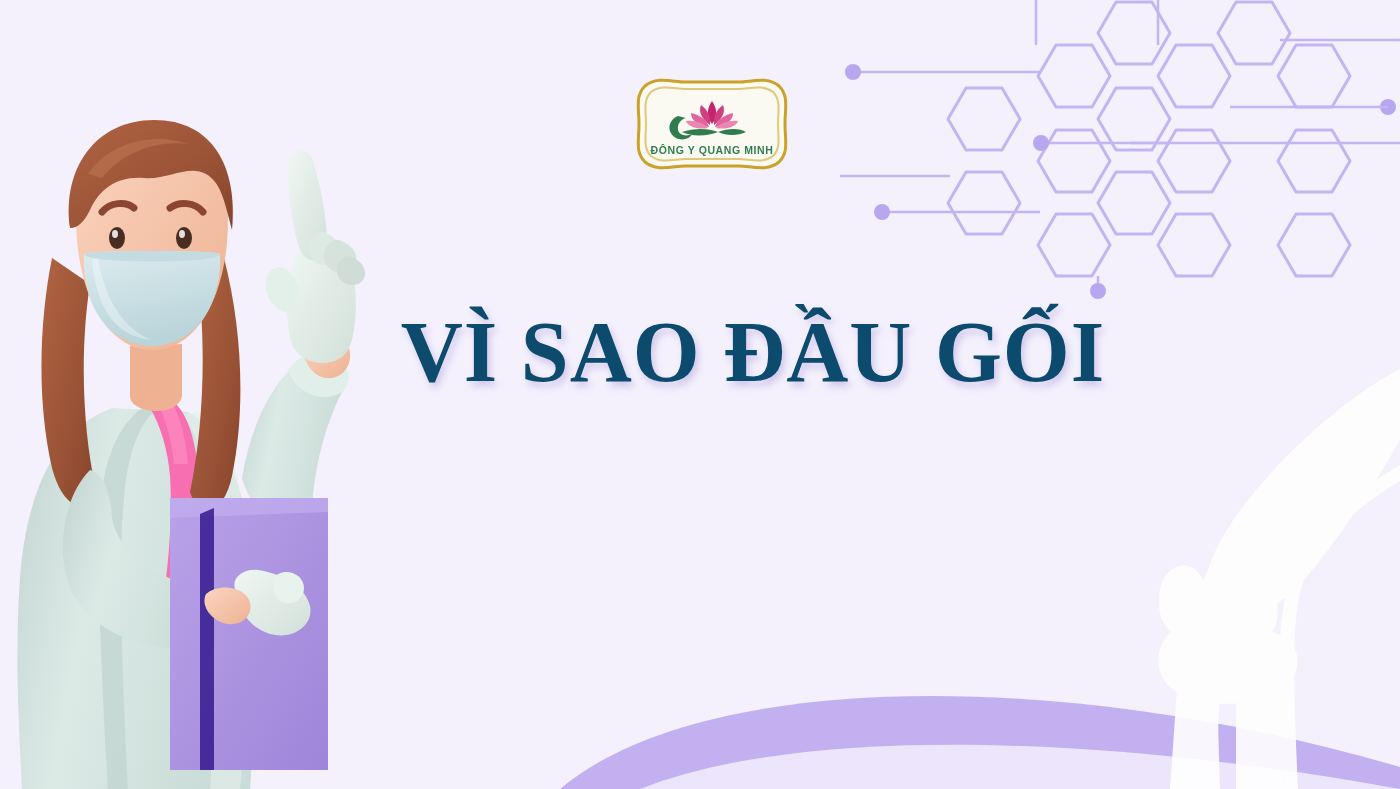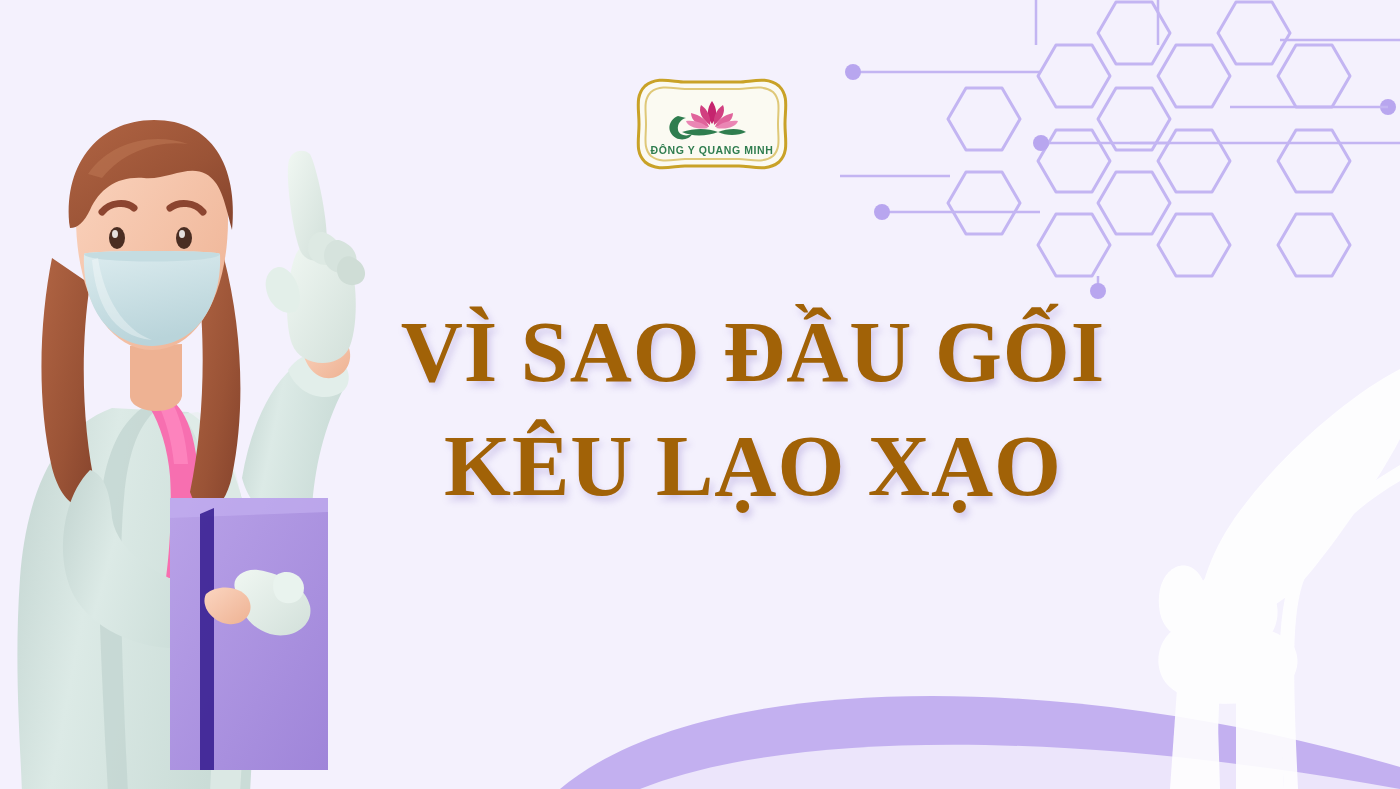--- a/index.html
+++ b/index.html
@@ -43,21 +43,21 @@
     width: 710px;
     text-align: center;
     user-select: none;
   }
   .title-line {
     font-family: "Liberation Serif", "DejaVu Serif", serif;
     font-weight: bold;
     font-size: 86px;
     line-height: 1.32;
     letter-spacing: 1px;
-    color: #a16207;
+    color: #0c4a6e;
     text-shadow: 3px 5px 7px rgba(120, 95, 190, 0.28);
     white-space: nowrap;
   }
 
   
   .doctor {
     position: absolute;
     left: -8px;
     top: 78px;
     width: 430px;
@@ -324,16 +324,15 @@
         <path d="M286 496 C 298 490 312 498 312 510 C 312 522 300 528 290 524
                  C 280 520 278 502 286 496 Z" fill="#e9f3ee"></path>
         <path d="M214 516 C 226 506 248 508 256 520 C 264 534 252 548 236 546
                  C 220 544 208 528 214 516 Z" fill="url(#skinG)"></path>
       </g>
     </svg>
   </div>
 
   <div class="title-block">
     <div class="title-line">VÌ SAO ĐẦU GỐI</div>
-    <div class="title-line">KÊU LẠO XẠO</div>
   </div>
 
 </div>
 
 </body></html>

